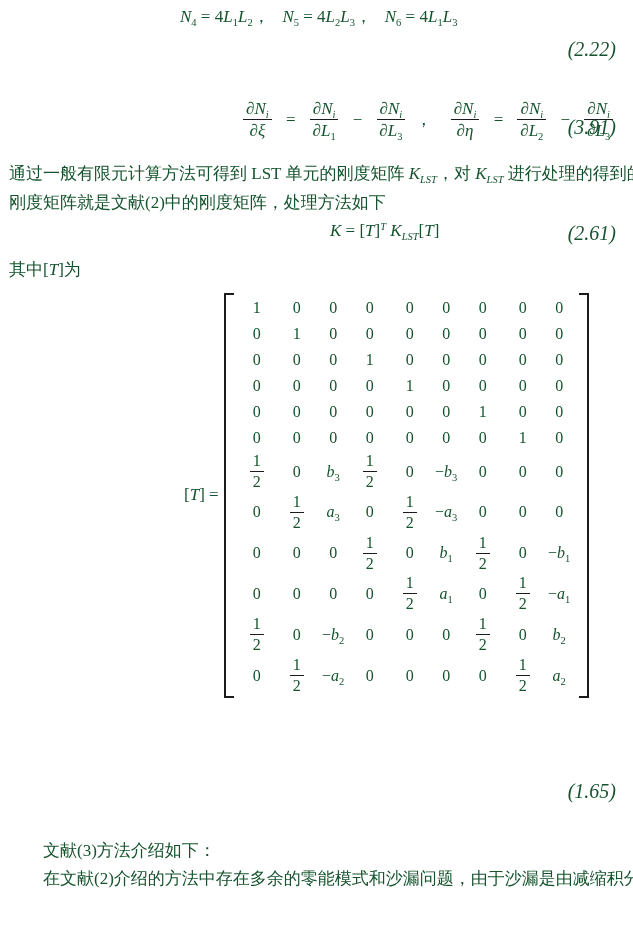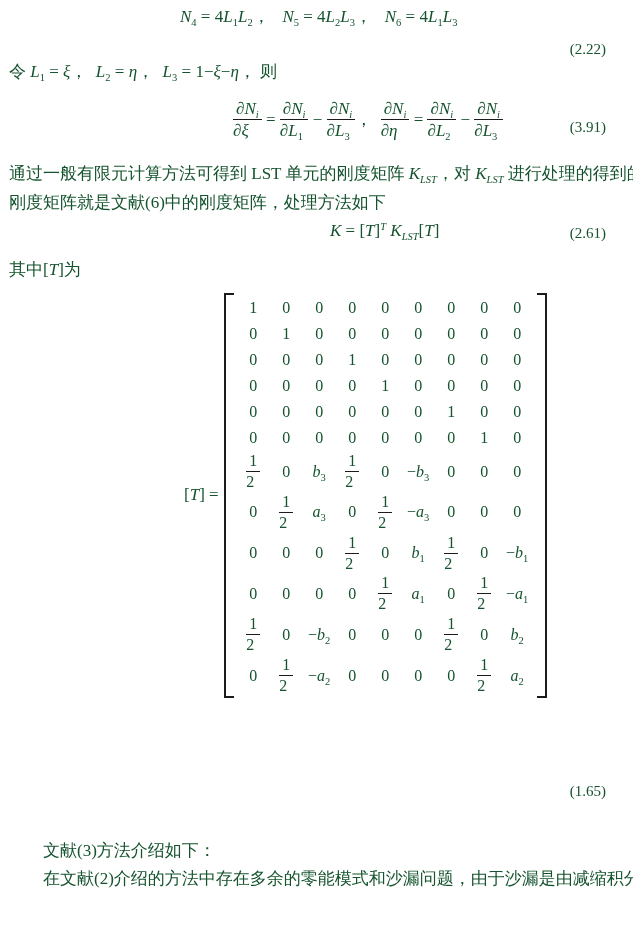--- a/index.html
+++ b/index.html
@@ -20,23 +20,24 @@
     white-space:pre;
   }
   .eq-line{
     position:absolute;
     font-size:17px;
     line-height:22px;
     white-space:pre;
   }
   .eq-num{
     position:absolute;
-    right:44px;
-    font-size:15px;
+    right:34px;
+    font-size:20px;
     line-height:20px;
+    font-style:italic;
   }
   .center-line{
     position:absolute;
     left:0;width:100%;
     text-align:center;
     font-size:17px;
     white-space:pre;
   }
   .bold{font-weight:400;}
   i{font-style:italic;}
@@ -49,22 +50,22 @@
   sup{
     font-size:10.5px;
     line-height:0;
     vertical-align:baseline;
     position:relative;top:-6px;
   }
   
   .frac{
     display:inline-block;
     vertical-align:middle;
-    text-align:left;
-    margin:0 0;
+    text-align:center;
+    margin:0 10px;
   }
   .frac .fn{
     display:block;
     padding:0 3px 1px 3px;
     border-bottom:1px solid #1b1b1b;
     line-height:1.12;
   }
   .frac .fd{
     display:block;
     padding-top:1px;
@@ -127,21 +128,20 @@
   }
 </style>
 </head>
 <body>
 
 <div class="page">
 
   <div class="eq-line" style="left:180px;top:6px"><i>N</i><sub>4</sub> = 4<i>L</i><sub>1</sub><i>L</i><sub>2</sub>，   <i>N</i><sub>5</sub> = 4<i>L</i><sub>2</sub><i>L</i><sub>3</sub>，   <i>N</i><sub>6</sub> = 4<i>L</i><sub>1</sub><i>L</i><sub>3</sub></div>
   <div class="eq-num" style="top:39px">(2.22)</div>
 
-  <div class="text-line" style="left:9px;top:61px">令 <i>L</i><sub>1</sub> = <i>ξ</i>，  <i>L</i><sub>2</sub> = <i>η</i>，  <i>L</i><sub>3</sub> = 1−<i>ξ</i>−<i>η</i>， 则</div>
 
   <div class="eqfrac-row" id="eq23-content" style="left:233px;top:99px">
       <span class="frac">
         <span class="fn">∂<i>N</i><sub><i>i</i></sub></span>
         <span class="fd">∂<i>ξ</i></span>
       </span>
       <span class="mtext"> = </span>
       <span class="frac">
         <span class="fn">∂<i>N</i><sub><i>i</i></sub></span>
         <span class="fd">∂<i>L</i><sub>1</sub></span>
@@ -163,21 +163,21 @@
       </span>
       <span class="mtext"> − </span>
       <span class="frac">
         <span class="fn">∂<i>N</i><sub><i>i</i></sub></span>
         <span class="fd">∂<i>L</i><sub>3</sub></span>
       </span>
     </div>
   <div class="eq-num" style="top:117px">(3.91)</div>
 
   <div class="text-line" style="left:9px;top:163px">通过一般有限元计算方法可得到 LST 单元的刚度矩阵 <i>K</i><sub><i>LST</i></sub>，对 <i>K</i><sub><i>LST</i></sub> 进行处理的得到的</div>
-  <div class="text-line" style="left:9px;top:192px">刚度矩阵就是文献(6)中的刚度矩阵，处理方法如下</div>
+  <div class="text-line" style="left:9px;top:192px">刚度矩阵就是文献(2)中的刚度矩阵，处理方法如下</div>
 
   <div class="eq-line" style="left:330px;top:220px"><i>K</i> = [<i>T</i>]<sup><i>T</i></sup> <i>K</i><sub><i>LST</i></sub>[<i>T</i>]</div>
   <div class="eq-num" style="top:223px">(2.61)</div>
 
   <div class="text-line" style="left:9px;top:259px">其中[<i>T</i>]为</div>
 
   <div class="matrix-wrap" style="left:184px;top:293px">
     <span class="matrix-label">[<i>T</i>] =</span>
     <span class="brk l"></span>
     <table class="matrix">

